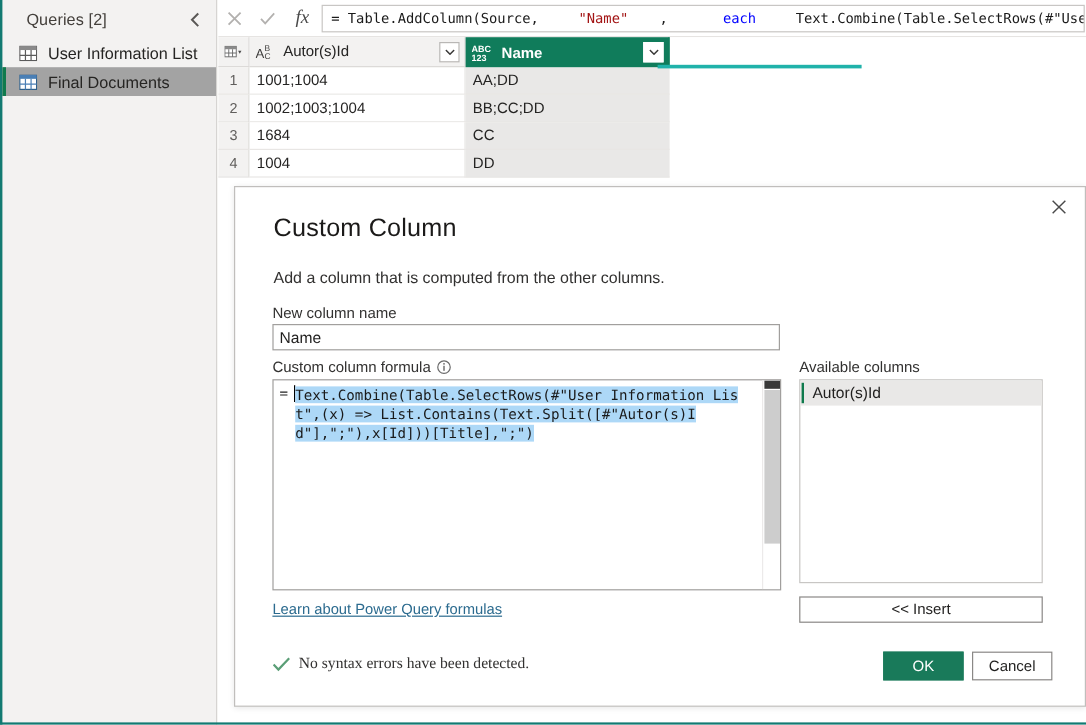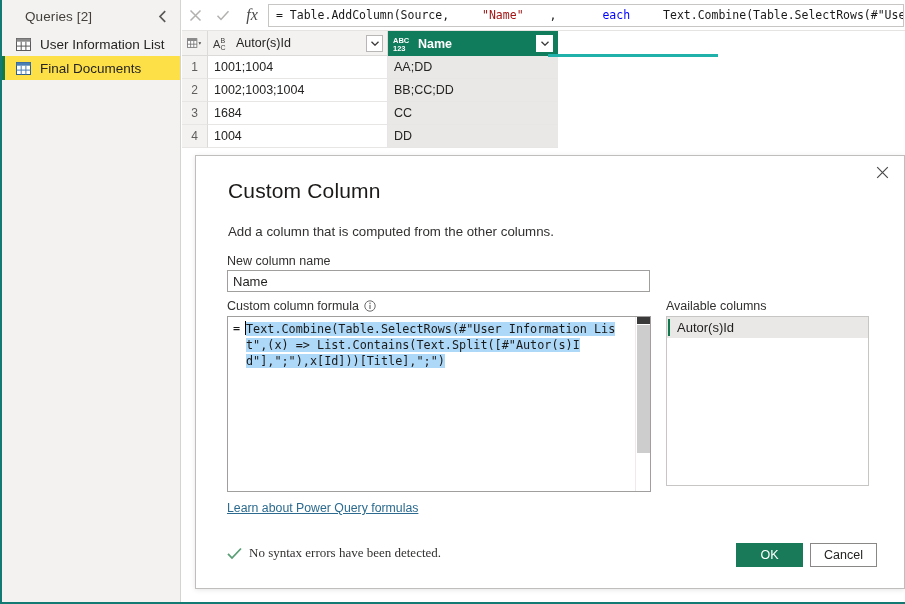--- a/index.html
+++ b/index.html
@@ -24,22 +24,21 @@
     background: #f3f2f1;
     border-left: 2px solid #127a72;
     border-right: 1px solid #d6d4d2;
     box-sizing: border-box;
   }
   #queries-header {
     position: relative;
     height: 32px;
     display: flex;
     align-items: center;
-    padding-left: 2px;
-    margin-left: 21px;
+    padding-left: 20px;
   }
   #queries-title {
     font-size: 13.5px;
     color: #44403c;
     letter-spacing: .1px;
   }
   #collapse-btn {
     position: absolute;
     right: 9px; top: 7px;
     width: 18px; height: 18px;
@@ -53,21 +52,21 @@
     height: 24px;
     display: flex;
     align-items: center;
     padding-left: 14px;
     font-size: 13.5px;
     color: #262523;
     cursor: pointer;
     box-sizing: border-box;
   }
   .query-item.selected {
-    background: #fde047;
+    background: #a3a3a3;
   }
   .query-item.selected::before {
     content: "";
     position: absolute;
     left: 0; top: 0; bottom: 0;
     width: 3px;
     background: #0f7a4d;
   }
   .q-icon {
     width: 15px; height: 13px;
@@ -627,20 +626,21 @@
     </div>
 
     <div id="learn-link">Learn about Power Query formulas</div>
 
     <div id="lbl-avail">Available columns</div>
     <div id="avail-box">
       <div class="avail-item selected">
         <span>Autor(s)Id</span>
       </div>
     </div>
+    <div id="insert-btn">&lt;&lt; Insert</div>
 
     <div id="status">
       <svg id="check-icon" width="15" height="13" viewBox="0 0 15 13" aria-hidden="true">
         <path d="M1 6.8 L5 11 L14 1.5" stroke="#5a9e76" stroke-width="1.8" fill="none"></path>
       </svg>
       <span id="status-text">No syntax errors have been detected.</span>
     </div>
 
     <div id="ok-btn">OK</div>
     <div id="cancel-btn">Cancel</div>

